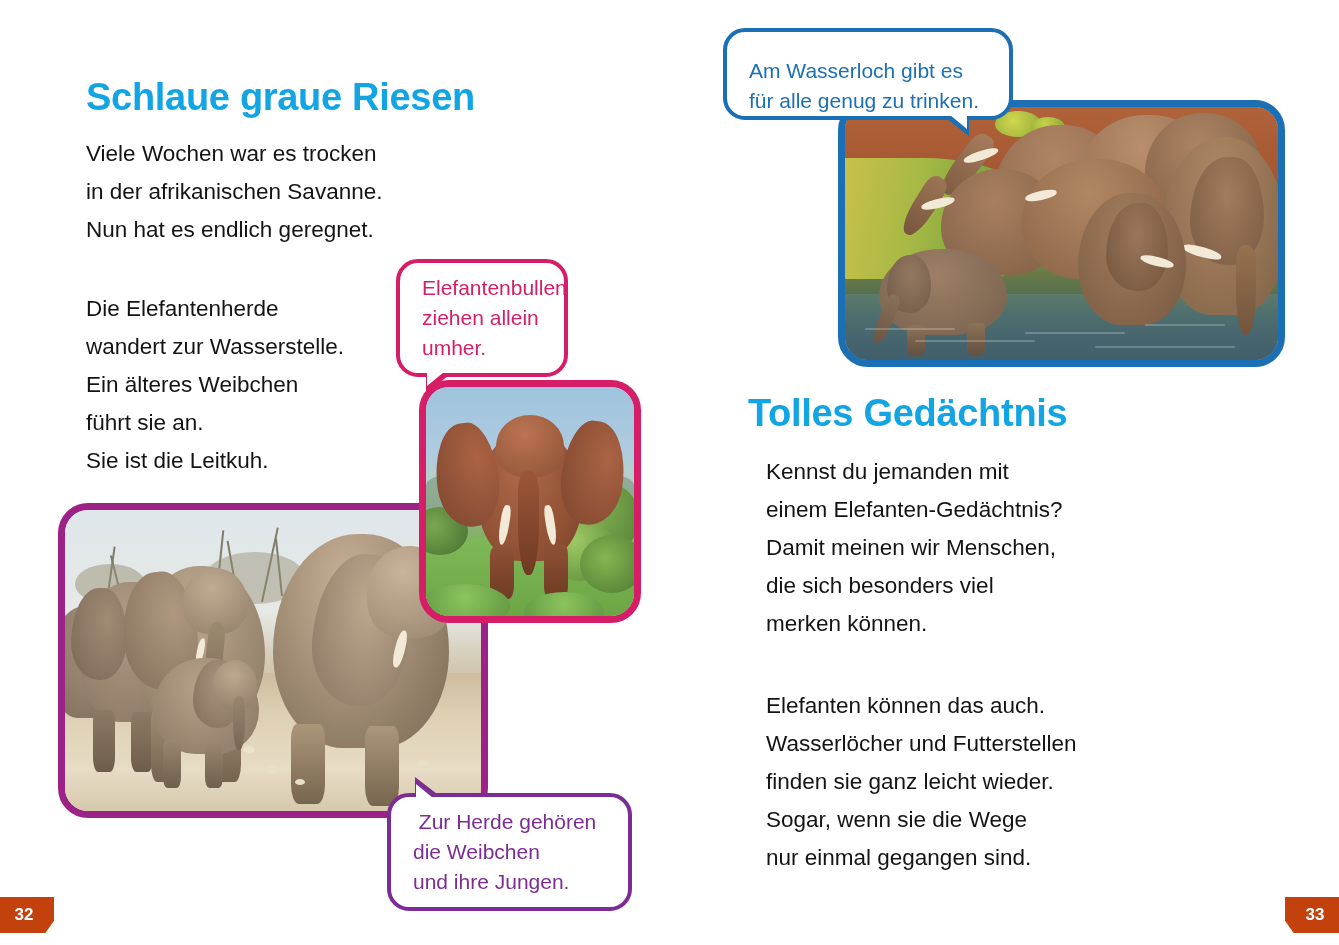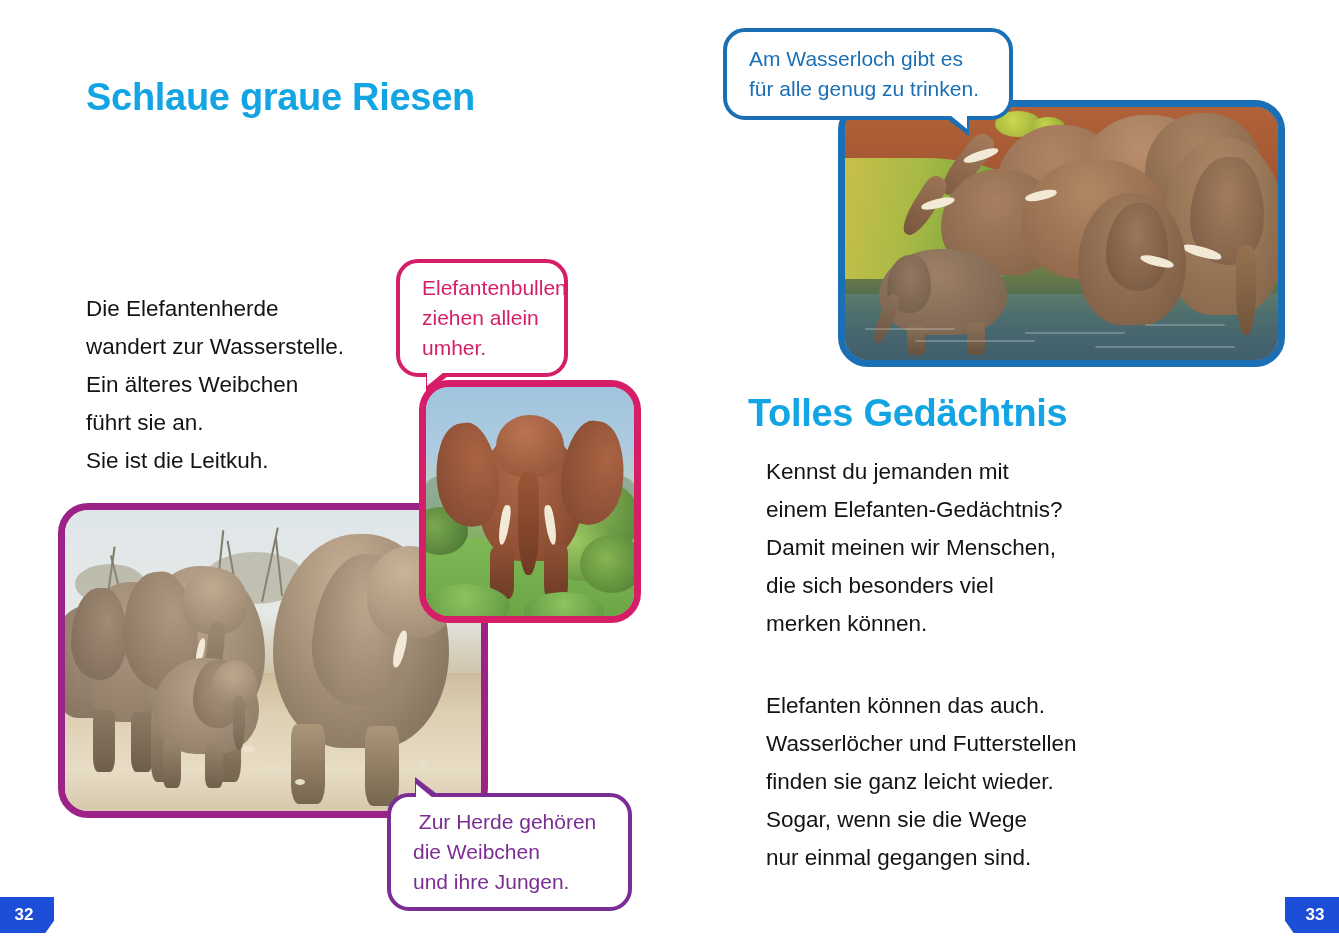--- a/index.html
+++ b/index.html
@@ -99,40 +99,40 @@
   }
   #bubble-purple .tail-in{
     position:absolute;left:25px;top:-13px;
     width:0;height:0;
     border-right:17px solid transparent;
     border-bottom:14px solid #ffffff;
   }
 
   #bubble-blue{
     left:723px;top:28px;width:290px;height:92px;
-    border:4px solid #1b6fb5;border-radius:22px;z-index:8;
+    border:4px solid #1b6fb5;border-radius:22px;z-index:8;align-items:flex-end;
   }
   #bubble-blue .btext{color:#1b6fb5;}
   #bubble-blue .tail{
     right:40px;bottom:-20px;
     border-left:26px solid transparent;
     border-top:20px solid #1b6fb5;
   }
   #bubble-blue .tail-in{
     position:absolute;right:42px;bottom:-13px;
     width:0;height:0;
     border-left:17px solid transparent;
     border-top:14px solid #ffffff;
   }
 
   
   .pagetab{
     position:absolute;bottom:12px;
     width:48px;height:36px;
-    background:#1d4ed8;
+    background:#c2410c;
     color:#ffffff;font-size:17px;font-weight:bold;
     display:flex;align-items:center;justify-content:center;
   }
   #pagetab-left{
     left:0;
     clip-path:polygon(0 0,100% 0,100% 66%,84% 100%,0 100%);
     padding-right:6px;
   }
   #pagetab-right{
     right:0;
@@ -170,20 +170,23 @@
     background:linear-gradient(#5d7a6a 0%,#4e6f6e 30%,#46646e 70%,#415f6b 100%);}
   #water-scene .ripple{position:absolute;height:2px;background:rgba(255,255,255,.22);border-radius:2px;}
 </style>
 </head>
 <body>
 
 <div class="page">
 
   <div class="heading" style="left:86px;top:76px;">Schlaue graue Riesen</div>
 
+  <div class="para" style="left:86px;top:135px;">Viele Wochen war es trocken
+in der afrikanischen Savanne.
+Nun hat es endlich geregnet.</div>
 
   <div class="para" style="left:86px;top:290px;">Die Elefantenherde
 wandert zur Wasserstelle.
 Ein älteres Weibchen
 führt sie an.
 Sie ist die Leitkuh.</div>
 
   <div class="bubble" id="bubble-pink">
     <div class="btext">Elefantenbullen
 ziehen allein

